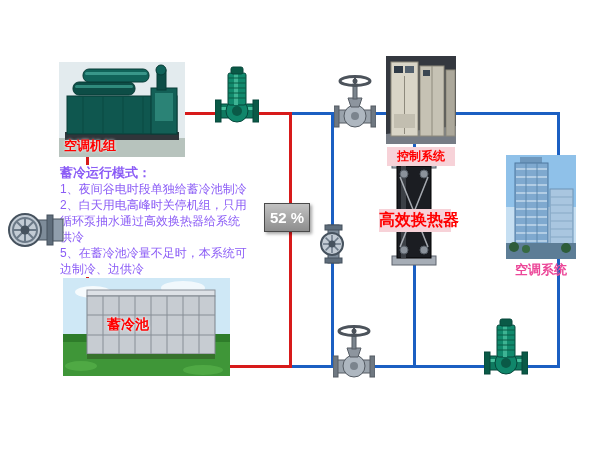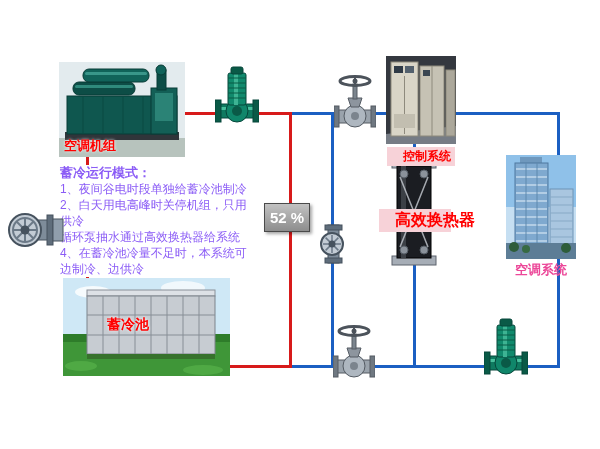--- a/index.html
+++ b/index.html
@@ -9,21 +9,21 @@
 
   .pipe { position:absolute; z-index:1; }
   .pipe.red  { background:#d71a1a; }
   .pipe.blue { background:#1b5fc2; }
 
   .equip { position:absolute; z-index:2; }
   .equip svg { display:block; width:100%; height:100%; }
 
   .lbl { position:absolute; z-index:3; font-weight:bold; white-space:nowrap; }
   .lbl.red  { color:#ff0000; }
-  .lbl.pinkbg { background:#f7d2d8; text-align:center; padding:1px 16px; }
+  .lbl.pinkbg { background:#f7d2d8; text-align:center; padding:1px 0; }
   #chiller-label { left:64px; top:137px; font-size:13px; text-shadow:0 0 3px #ffffff; }
   #control-label { left:387px; top:147px; width:68px; font-size:12px; }
   #hx-label      { left:379px; top:209px; width:72px; font-size:16px; }
   #ac-label      { left:503px; top:261px; width:76px; font-size:13px; color:#ec4899; text-align:center; }
   #tank-label    { left:107px; top:316px; font-size:14px; text-shadow:0 0 3px #ffffff; }
 
   #mode-box { position:absolute; z-index:2; left:60px; top:165px; width:210px;
               background:#ffffff; color:#8b5cf6; font-size:12px; line-height:16px; }
   #mode-box .title { font-size:13px; font-weight:bold; }
 
@@ -69,23 +69,23 @@
       <rect x="98" y="8" width="9" height="20" fill="#0d4d46" stroke="#093c36"></rect>
       <circle cx="102" cy="8" r="5" fill="#11635a" stroke="#093c36"></circle>
     </svg>
   </div>
   <div class="lbl red" id="chiller-label">空调机组</div>
 
   <div id="mode-box">
     <div class="title">蓄冷运行模式：</div>
     <div>1、夜间谷电时段单独给蓄冷池制冷</div>
     <div>2、白天用电高峰时关停机组，只用</div>
+    <div>循环泵抽水通过高效换热器给系统</div>
     <div>供冷</div>
-    <div>循环泵抽水通过高效换热器给系统</div>
-    <div>4、在蓄冷池冷量不足时，本系统可</div>
+    <div>5、在蓄冷池冷量不足时，本系统可</div>
     <div>边制冷、边供冷</div>
   </div>
 
   <div id="percent-box">52 %</div>
 
   <div class="equip" style="left:215px;top:64px;width:44px;height:62px">
     <svg viewBox="0 0 44 62">
       <rect x="1" y="40" width="42" height="14" fill="#0f7a60" stroke="#06463a"></rect>
       <rect x="2" y="43" width="40" height="3" fill="#47bf9c"></rect>
       <rect x="0" y="36" width="6" height="22" fill="#0a5a47" stroke="#06463a"></rect>

